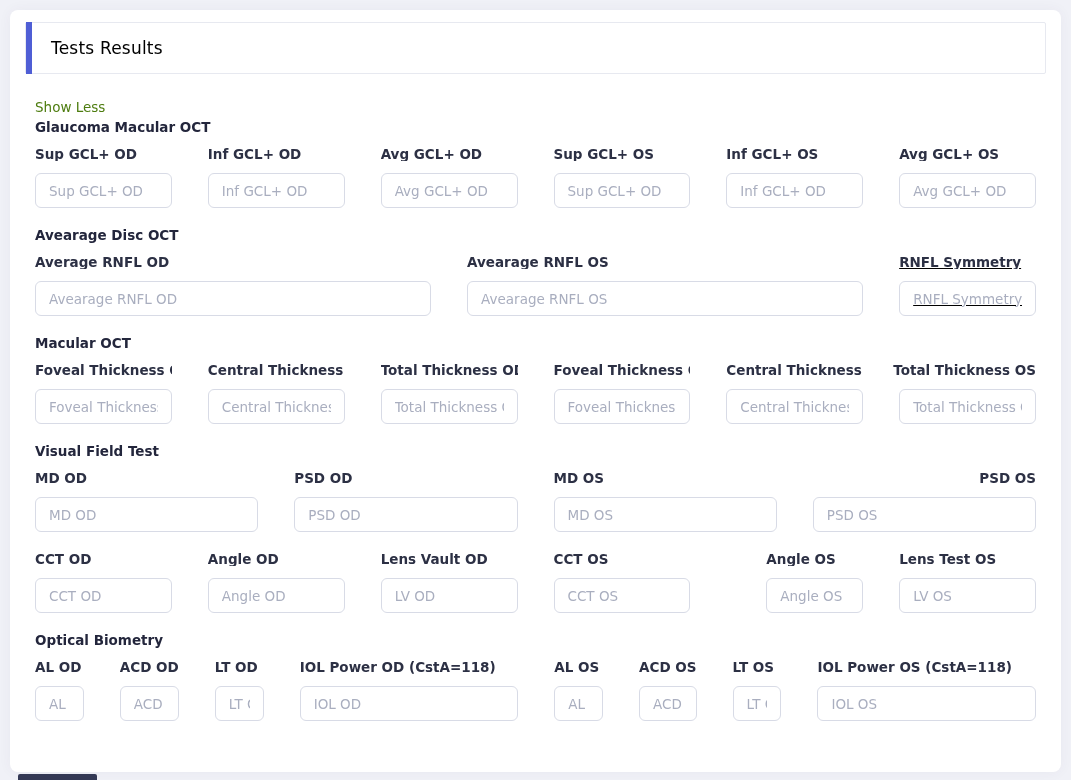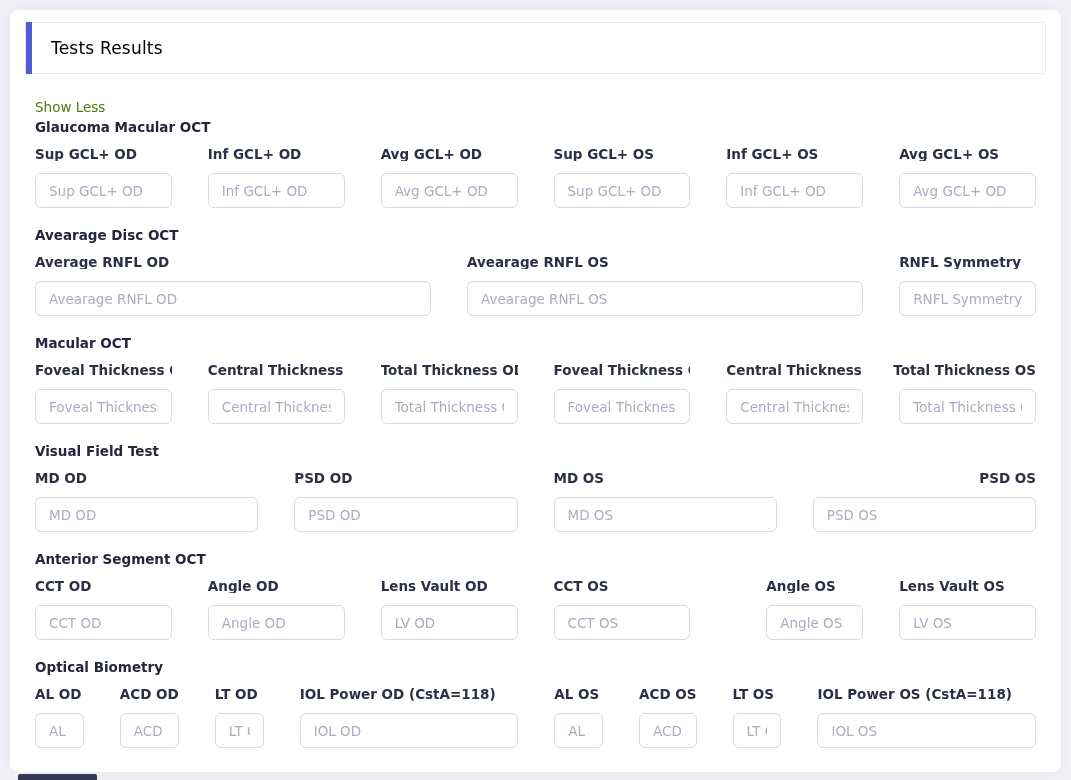--- a/index.html
+++ b/index.html
@@ -153,21 +153,21 @@
         <h3 class="section-heading">Avearage Disc OCT</h3>
         <div class="grid">
           <div class="field" style="grid-column: span 5;">
             <label class="field-label">Average RNFL OD</label>
             <input class="field-input" type="text" placeholder="Avearage RNFL OD" aria-label="Average RNFL OD" style="">
           </div>
           <div class="field" style="grid-column: span 5;">
             <label class="field-label">Avearage RNFL OS</label>
             <input class="field-input" type="text" placeholder="Avearage RNFL OS" aria-label="Average RNFL OS" style="">
           </div>
-          <div class="field" style="grid-column: span 2;">
+          <div class="field" style="grid-column: span 2; text-decoration: underline;">
             <label class="field-label">RNFL Symmetry</label>
             <input class="field-input" type="text" placeholder="RNFL Symmetry" aria-label="RNFL Symmetry" style="">
           </div>
         </div>
       </div>
       <div class="section">
         <h3 class="section-heading">Macular OCT</h3>
         <div class="grid">
           <div class="field" style="grid-column: span 2;">
             <label class="field-label">Foveal Thickness OD</label>
@@ -210,21 +210,20 @@
             <label class="field-label">MD OS</label>
             <input class="field-input" type="text" placeholder="MD OS" aria-label="MD OS" style="">
           </div>
           <div class="field" style="grid-column: span 3; align-items: flex-end;">
             <label class="field-label">PSD OS</label>
             <input class="field-input" type="text" placeholder="PSD OS" aria-label="PSD OS" style="">
           </div>
         </div>
       </div>
       <div class="section">
-        <h3 class="section-heading">Anterior Segment OCT</h3>
         <div class="grid">
           <div class="field" style="grid-column: span 2;">
             <label class="field-label">CCT OD</label>
             <input class="field-input" type="text" placeholder="CCT OD" aria-label="CCT OD" style="">
           </div>
           <div class="field" style="grid-column: span 2;">
             <label class="field-label">Angle OD</label>
             <input class="field-input" type="text" placeholder="Angle OD" aria-label="Angle OD" style="">
           </div>
           <div class="field" style="grid-column: span 2;">
@@ -233,21 +232,21 @@
           </div>
           <div class="field" style="grid-column: span 2;">
             <label class="field-label">CCT OS</label>
             <input class="field-input" type="text" placeholder="CCT OS" aria-label="CCT OS" style="">
           </div>
           <div class="field" style="grid-column: span 2; margin-left: 40px;">
             <label class="field-label">Angle OS</label>
             <input class="field-input" type="text" placeholder="Angle OS" aria-label="Angle OS" style="">
           </div>
           <div class="field" style="grid-column: span 2;">
-            <label class="field-label">Lens Vault OS</label>
+            <label class="field-label">Lens Test OS</label>
             <input class="field-input" type="text" placeholder="LV OS" aria-label="Lens Vault OS" style="">
           </div>
         </div>
       </div>
       <div class="section">
         <h3 class="section-heading">Optical Biometry</h3>
         <div class="grid">
           <div class="field" style="grid-column: span 1;">
             <label class="field-label">AL OD</label>
             <input class="field-input" type="text" placeholder="AL OD" aria-label="AL OD" style="">

